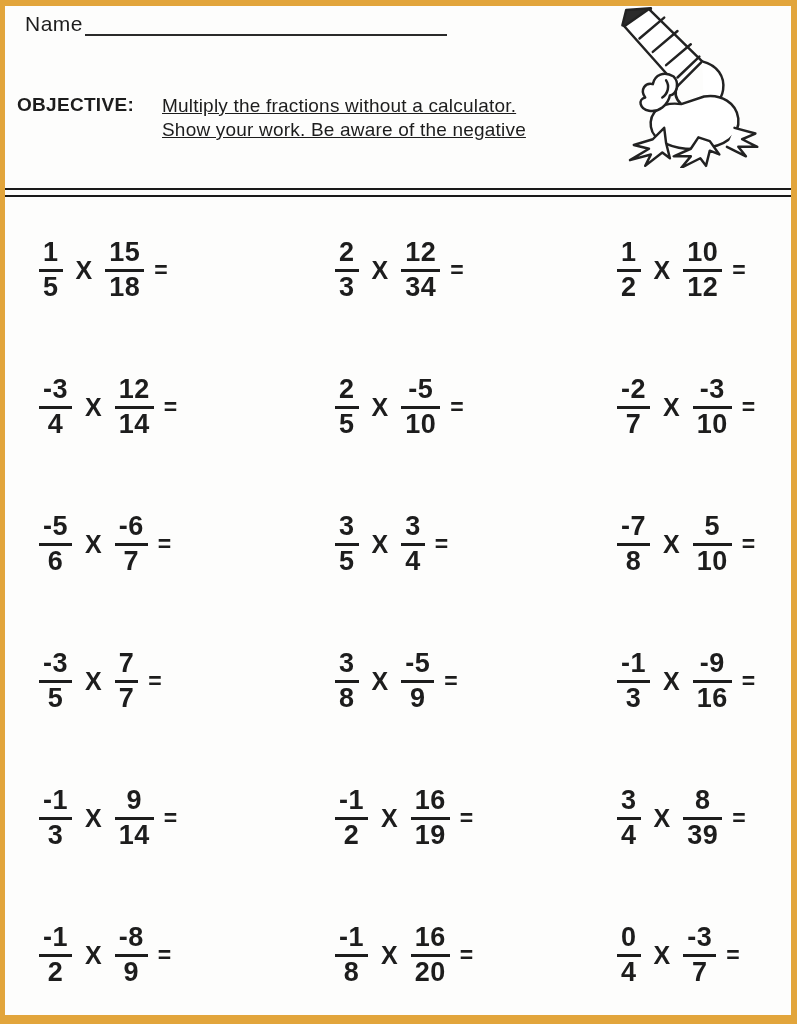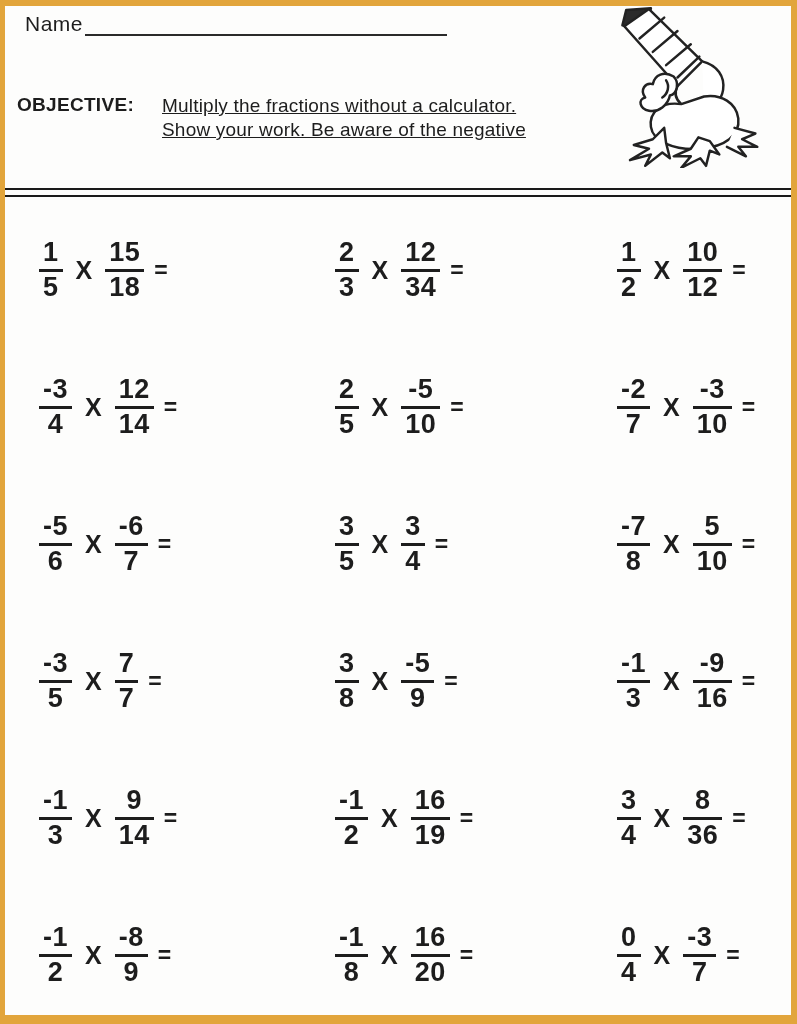--- a/index.html
+++ b/index.html
@@ -308,21 +308,21 @@
     <div class="problem">
       <span class="frac">
           <span class="top">3</span>
           <span class="bar"></span>
           <span class="bot">4</span>
         </span>
       <span class="op">X</span>
       <span class="frac">
           <span class="top">8</span>
           <span class="bar"></span>
-          <span class="bot">36</span>
+          <span class="bot">39</span>
         </span>
       <span class="eq">=</span>
     </div>
 
     <div class="problem">
       <span class="frac">
           <span class="top">-1</span>
           <span class="bar"></span>
           <span class="bot">2</span>
         </span>

